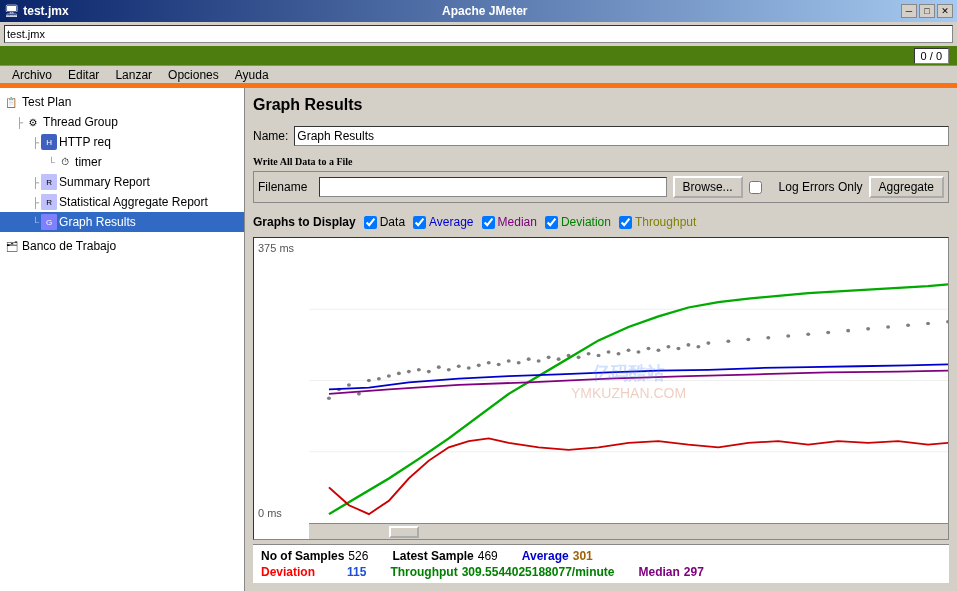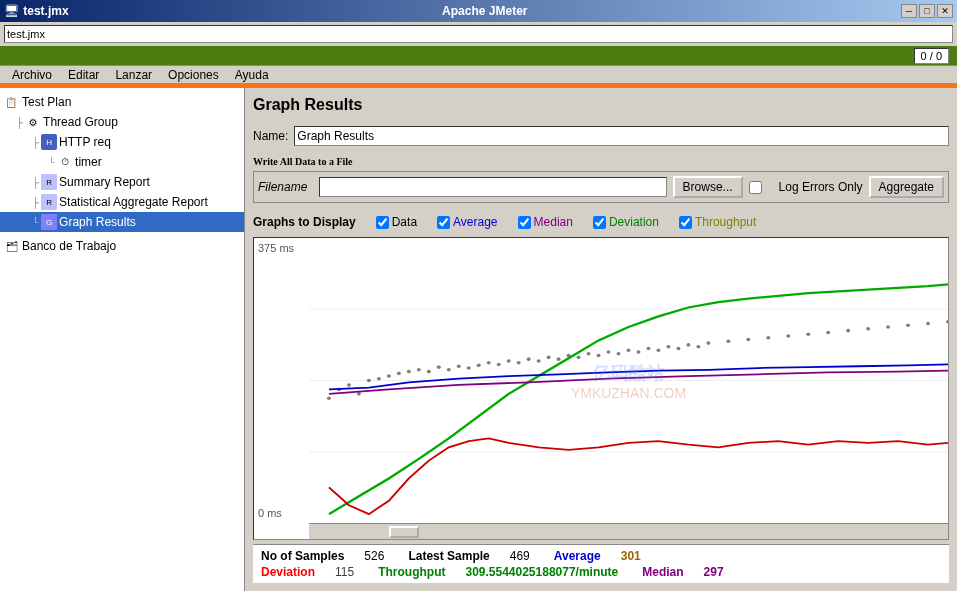--- a/index.html
+++ b/index.html
@@ -154,21 +154,21 @@
 
     .file-row {
       display: flex;
       align-items: center;
       gap: 6px;
       margin-bottom: 8px;
       background: #d4d0c8;
       padding: 4px;
       border: 1px solid #888;
     }
-    .filename-label { font-size: 12px; min-width: 55px; font-style: italic; }
+    .filename-label { font-size: 12px; min-width: 55px; }
     .filename-input {
       flex: 1;
       height: 20px;
       border: 1px inset #888;
       background: white;
       padding: 0 2px;
       font-size: 12px;
     }
     .browse-btn, .configure-btn {
       height: 22px;
@@ -182,21 +182,21 @@
       display: flex;
       align-items: center;
       gap: 17px;
       font-size: 12px;
     }
 
     
     .graph-display-row {
       display: flex;
       align-items: center;
-      gap: 20px;
+      gap: 8px;
       margin-bottom: 4px;
       font-size: 12px;
     }
     .graph-display-label { font-weight: bold; }
     .checkbox-item {
       display: flex;
       align-items: center;
       gap: 3px;
       cursor: pointer;
     }
@@ -209,23 +209,23 @@
     .y-axis {
       width: 55px;
       display: flex;
       flex-direction: column;
       justify-content: space-between;
       padding: 4px 4px;
       font-size: 11px;
       color: #555;
       background: white;
     }
-    .stat-item { display: flex; gap: 20px; }
+    .stat-item { display: flex; gap: 4px; }
     .stat-label { font-weight: bold; }
-    .stat-value-red { color: #404040; font-weight: normal; }
+    .stat-value-red { color: #1d4ed8; font-weight: bold; margin-left: 28px; }
     .stat-value-blue { color: #a16207; font-weight: bold; }
     .stat-value-green { color: green; font-weight: bold; }
     .stat-value-purple { color: purple; font-weight: bold; }
     .stat-value-black { color: black; }
 
     .stats-row1, .stats-row2 {
       display: flex;
       gap: 24px;
     }
     .stats-rows {

